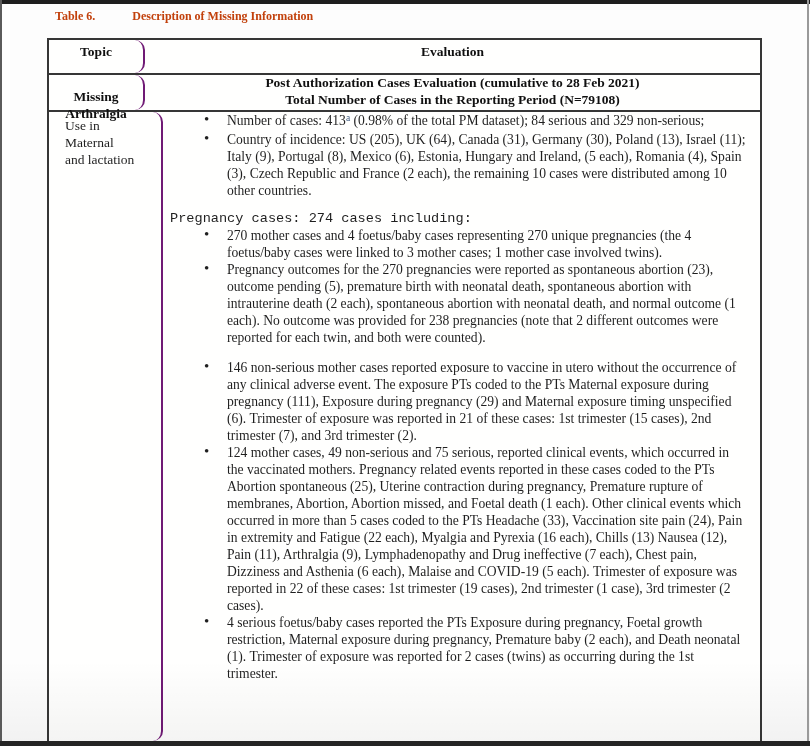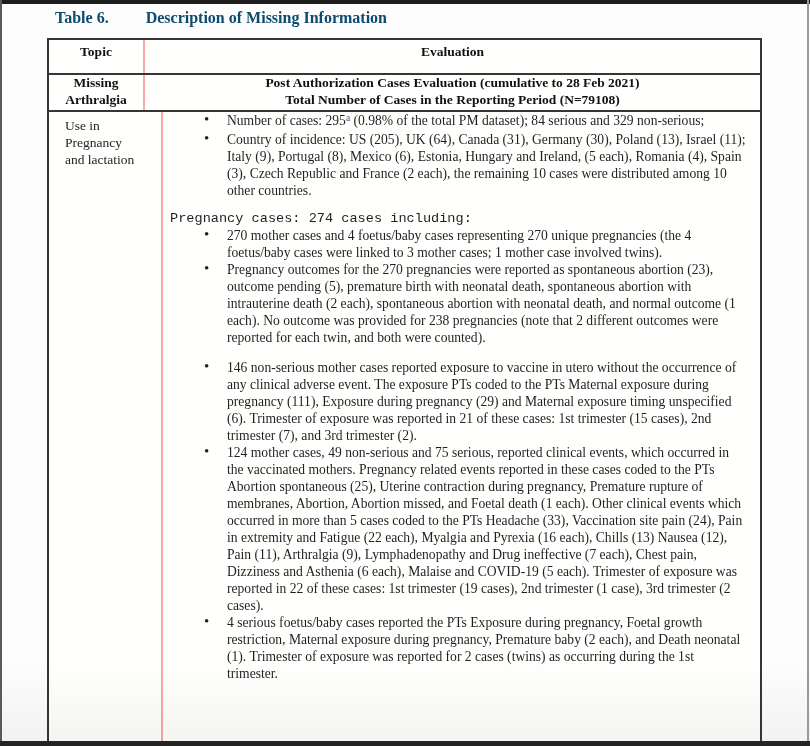--- a/index.html
+++ b/index.html
@@ -14,41 +14,41 @@
 
   
   .frame-top    { position:absolute; top:0; left:0; width:810px; height:4px; background:#1e1e1e; z-index:5; }
   .frame-left   { position:absolute; top:0; left:0; width:2px; height:746px; background:#5a5a5a; z-index:5; }
   .frame-bottom { position:absolute; left:0; top:741px; width:810px; height:5px; background:#242424; z-index:6; }
   .frame-right  { position:absolute; left:807px; top:0; width:2px; height:746px; background:#9a9a9a; z-index:5; }
   .page-fade    { position:absolute; left:0; top:660px; width:810px; height:81px;
                   background:linear-gradient(to bottom, rgba(0,0,0,0), rgba(0,0,0,0.045)); pointer-events:none; z-index:4; }
 
   
-  .doc-title { position:absolute; left:55px; top:9px; font-size:16px; font-weight:bold; color:#0c4a6e; white-space:nowrap; }
+  .doc-title { position:absolute; left:55px; top:9px; font-size:12px; font-weight:bold; color:#c2410c; white-space:nowrap; }
   .doc-title .title-text { margin-left:37px; }
 
   
   .tbl {
     position:absolute; left:47px; top:38px;
     width:711px; height:701px;
     border:2px solid #363636;
     display:flex; flex-direction:column;
     background:#fffffe;
   }
   .tr { display:flex; }
   .tr-header    { height:33px; border-bottom:2px solid #363636; }
   .tr-subheader { height:35px; border-bottom:2px solid #363636; }
   .tr-body      { flex:1; min-height:0; }
-  .td-topic { width:94px; flex-shrink:0; border-right:2px solid #fca5a5; }
+  .td-topic { width:94px; flex-shrink:0; border-right:2px solid #701a75;border-radius:10px; }
   .td-desc  { flex:1; min-width:0; }
 
   .hdr-cell { text-align:center; font-weight:bold; font-size:13.5px; padding-top:4px; color:#101010; }
   .sub-line { text-align:center; font-weight:bold; font-size:13.5px; line-height:16.5px; color:#101010; }
-  .td-topic.sub { padding-top:0; }
+  .td-topic.sub { padding-top:14px; }
   .td-desc.sub  { padding-top:0; }
 
   .topic-body { padding:5px 2px 0 16px; font-size:13.5px; line-height:17px; }
 
   .desc-body { font-size:13.6px; line-height:17px; }
   .desc-body ul { list-style:none; margin:0; padding:0; }
   .desc-body li { position:relative; padding:0 14px 0 64px; }
   .desc-body li::before { content:"\2022"; position:absolute; left:41px; top:-1px; font-size:15px; color:#1f1f1f; }
 
   .overview-list { margin-top:23px; }
@@ -85,29 +85,29 @@
     </div>
     <div class="td-desc sub">
       <div class="sub-line">Post Authorization Cases Evaluation (cumulative to 28 Feb 2021)</div>
       <div class="sub-line">Total Number of Cases in the Reporting Period (N=79108)</div>
     </div>
   </div>
 
   <div class="tr tr-body">
     <div class="td-topic topic-body">
       <div>Use in</div>
-      <div>Pregnancy</div>
+      <div>Maternal</div>
       <div>and lactation</div>
     </div>
 
     <div class="td-desc desc-body">
 
       <ul class="overview-list">
         <li>
-          <span>Number of cases: 295</span><span class="sup-a">a</span><span> (0.98% of the total PM dataset); 84 serious and 329 non-serious;</span>
+          <span>Number of cases: 413</span><span class="sup-a">a</span><span> (0.98% of the total PM dataset); 84 serious and 329 non-serious;</span>
         </li>
         <li>Country of incidence: US (205), UK (64), Canada (31), Germany (30), Poland (13), Israel (11); Italy (9), Portugal (8), Mexico (6), Estonia, Hungary and Ireland, (5 each), Romania (4), Spain (3), Czech Republic and France (2 each), the remaining 10 cases were distributed among 10 other countries.</li>
       </ul>
 
       <div class="preg-heading">Pregnancy cases: 274 cases including:</div>
 
       <ul class="preg-list">
         <li>270 mother cases and 4 foetus/baby cases representing 270 unique pregnancies (the 4 foetus/baby cases were linked to 3 mother cases; 1 mother case involved twins).</li>
         <li>Pregnancy outcomes for the 270 pregnancies were reported as spontaneous abortion (23), outcome pending (5), premature birth with neonatal death, spontaneous abortion with intrauterine death (2 each), spontaneous abortion with neonatal death, and normal outcome (1 each). No outcome was provided for 238 pregnancies (note that 2 different outcomes were reported for each twin, and both were counted).</li>
       </ul>

